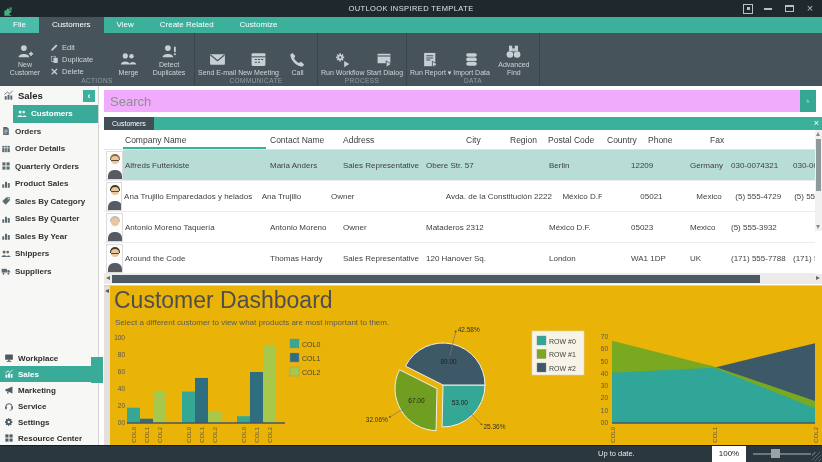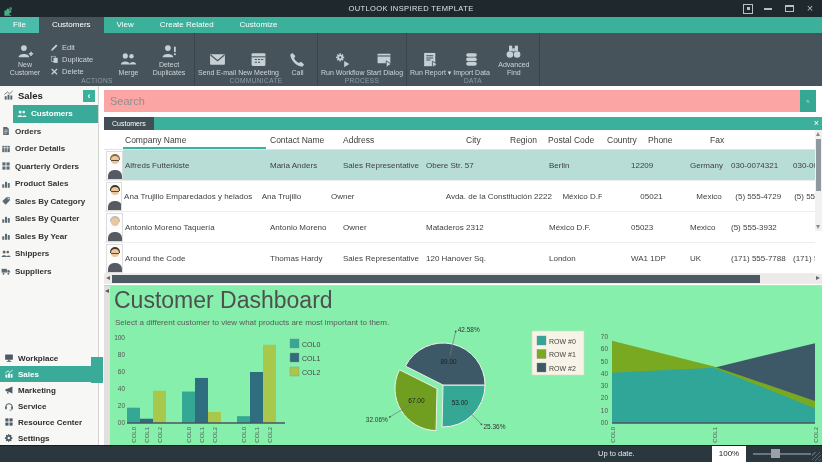--- a/index.html
+++ b/index.html
@@ -43,22 +43,22 @@
   .s-item.sel{background:#3bab99;color:#fff;margin-left:13px;padding-left:4px;}
   .s-item.sel .sic{color:#e8f4f1;}
   .sb-bottom{position:absolute;left:0;right:0;bottom:0;}
   .b-item{height:16px;display:flex;align-items:center;padding-left:4px;gap:4px;color:#2e2e2e;font-size:8px;font-weight:bold;}
   .b-item .sic{display:flex;color:#4e5b63;}
   .b-item.sel{background:#3bab99;color:#fff;}
   .b-item.sel .sic{color:#fff;}
   .split-handle{position:absolute;left:91px;top:357px;width:12px;height:26px;background:#3bab99;}
   
   .searchwrap{position:absolute;left:104px;top:90px;right:6px;height:22px;display:flex;}
-  .search{flex:1;background:#fca5a5;border:0;outline:none;font-family:"Liberation Sans",sans-serif;
-          font-size:11px;color:#555;padding:10px 6px;}
+  .search{flex:1;background:#f0abfc;border:0;outline:none;font-family:"Liberation Sans",sans-serif;
+          font-size:13px;color:#555;padding:10px 6px;}
   .search::placeholder{color:#8f8f8f;}
   .searchbtn{width:16px;background:#35a894;border:0;display:flex;align-items:center;justify-content:center;}
   .tabstrip{position:absolute;left:104px;top:117px;right:0;height:13px;background:#3bb19c;}
   .doctab{position:absolute;left:0;top:0;height:13px;background:#414e56;color:#fff;font-size:7px;
           line-height:13px;padding:0 8px;}
   .tabclose{position:absolute;right:3px;top:0;color:#fff;font-size:9px;line-height:13px;}
   .grid{position:absolute;left:104px;top:130px;right:0;height:101px;background:#fff;}
   .ghead{display:flex;height:19px;border-bottom:1px solid #e2e2e2;margin-right:7px;}
   .gh{font-size:8.5px;color:#3d3d3d;display:flex;align-items:center;padding-left:2px;box-sizing:border-box;
       white-space:nowrap;overflow:hidden;position:relative;}
@@ -72,21 +72,21 @@
   .avatar .hair{position:absolute;top:2px;left:3px;width:10px;height:6px;border-radius:5px 5px 0 0;}
   .avatar .head{position:absolute;top:4px;left:4px;width:8px;height:8px;border-radius:50%;background:#ecc69c;}
   .avatar .spec{position:absolute;top:8px;left:4px;width:8px;height:1px;background:#5a4a3a;}
   .avatar .body{position:absolute;bottom:0;left:1px;width:14px;height:9px;border-radius:6px 6px 0 0;background:#565b63;}
   .vscroll{position:absolute;right:0;top:0;bottom:0;width:7px;background:#f1f1f1;}
   .vthumb{position:absolute;left:1px;right:1px;top:9px;height:52px;background:#8f989d;}
   .hscroll{position:absolute;left:104px;right:0;top:274px;height:10px;background:#ecebea;}
   .hthumb{position:absolute;left:8px;width:648px;top:1px;bottom:1px;background:#4d5a63;}
   .tri{width:0;height:0;position:absolute;}
   
-  .dash{position:absolute;left:104px;top:285px;right:0;bottom:16px;background:#86efac;border-top:1px solid #d0cecb;}
+  .dash{position:absolute;left:104px;top:285px;right:0;bottom:16px;background:#eab308;border-top:1px solid #d0cecb;}
   .dash-strip{position:absolute;left:0;top:0;bottom:0;width:6px;background:#e2dfdc;}
   .dash-title{position:absolute;left:10px;top:1px;font-size:23px;color:#4f4f4f;}
   .dash-sub{position:absolute;left:11px;top:32px;font-size:8px;color:#5a5a5a;}
   .charts{position:absolute;left:0;top:40px;width:718px;height:120px;}
   
   .statusbar{position:absolute;left:0;right:0;bottom:0;height:16px;background:#2b373e;border-top:1px solid #171f24;}
   .st-text{position:absolute;left:598px;top:0;line-height:15px;font-size:7.5px;color:#e6eaec;}
   .zoombox{position:absolute;left:712px;top:0;bottom:0;width:34px;background:#fff;color:#222;
            font-size:8px;text-align:center;line-height:15px;}
   .ztrack{position:absolute;left:753px;top:7px;width:58px;height:2px;background:#6b767d;}
@@ -438,36 +438,36 @@
               <rect x="1.8" y="8.8" width="2.6" height="4.4" rx="1"></rect>
               <rect x="11.6" y="8.8" width="2.6" height="4.4" rx="1"></rect>
               <path d="M13 13c0 1.3-2.2 1.8-4.2 1.8" fill="none" stroke="currentColor" stroke-width="1.1"></path>
             </svg>
           </span>
           <span>Service</span>
         </div>
         <div class="b-item">
           <span class="sic">
             <svg viewBox="0 0 16 16" width="10" height="10" fill="currentColor" style="color:#4e5b63">
+              <path d="M8 1.5l.8 2 2-.7 1.4 1.4-.7 2 2 .8v2l-2 .8.7 2-1.4 1.4-2-.7-.8 2H7l-.8-2-2 .7-1.4-1.4.7-2-2-.8V7l2-.8-.7-2 1.4-1.4 2 .7.8-2z"></path>
+              <circle cx="7.6" cy="7.9" r="1.9" fill="#f7f7f6"></circle>
+            </svg>
+          </span>
+          <span>Settings</span>
+        </div>
+        <div class="b-item">
+          <span class="sic">
+            <svg viewBox="0 0 16 16" width="10" height="10" fill="currentColor" style="color:#4e5b63">
               <rect x="2.2" y="2.2" width="5" height="5"></rect>
               <rect x="8.8" y="2.2" width="5" height="5"></rect>
               <rect x="2.2" y="8.8" width="5" height="5"></rect>
               <rect x="8.8" y="8.8" width="5" height="5"></rect>
             </svg>
           </span>
           <span>Resource Center</span>
-        </div>
-        <div class="b-item">
-          <span class="sic">
-            <svg viewBox="0 0 16 16" width="10" height="10" fill="currentColor" style="color:#4e5b63">
-              <path d="M8 1.5l.8 2 2-.7 1.4 1.4-.7 2 2 .8v2l-2 .8.7 2-1.4 1.4-2-.7-.8 2H7l-.8-2-2 .7-1.4-1.4.7-2-2-.8V7l2-.8-.7-2 1.4-1.4 2 .7.8-2z"></path>
-              <circle cx="7.6" cy="7.9" r="1.9" fill="#f7f7f6"></circle>
-            </svg>
-          </span>
-          <span>Settings</span>
         </div>
       </div>
   </div>
   <div class="split-handle"></div>
 
   <div class="searchwrap">
     <input class="search" placeholder="Search" style="">
     <button class="searchbtn" id="search-btn">
         <svg viewBox="0 0 16 16" width="11" height="11" fill="currentColor" style="color:#ffffff">
           <circle cx="6.4" cy="6.4" r="3.6" fill="none" stroke="currentColor" stroke-width="1.6"></circle>

